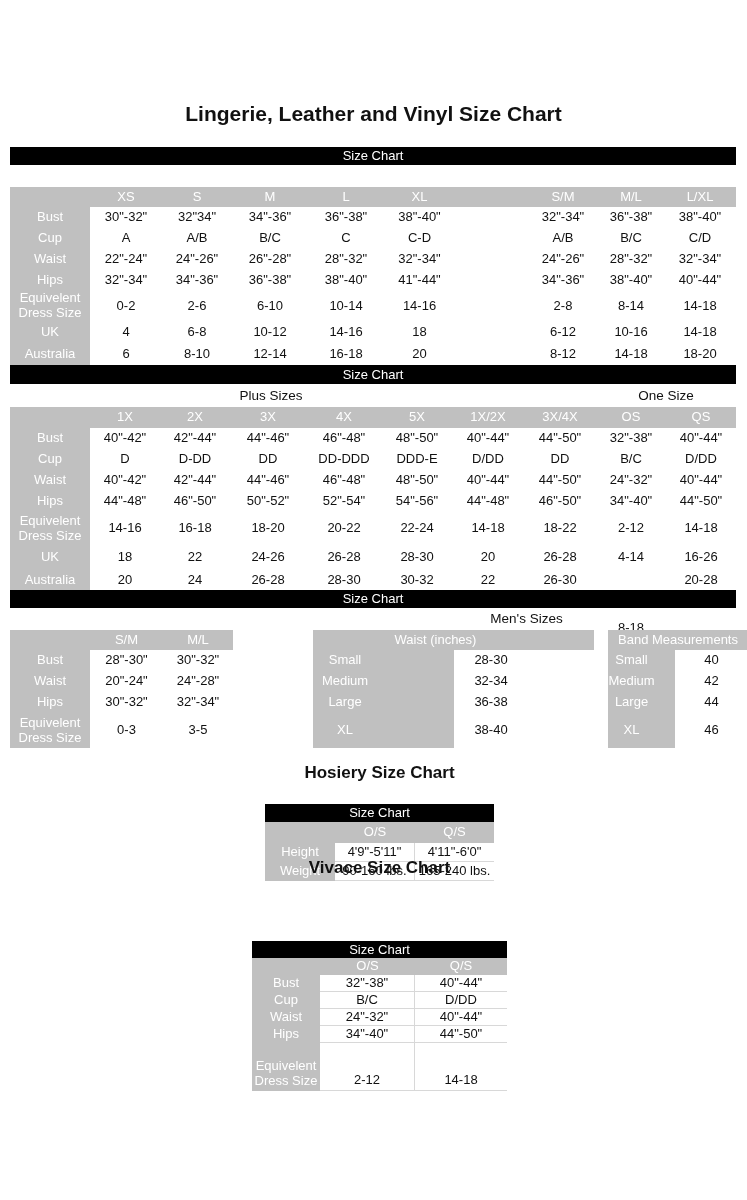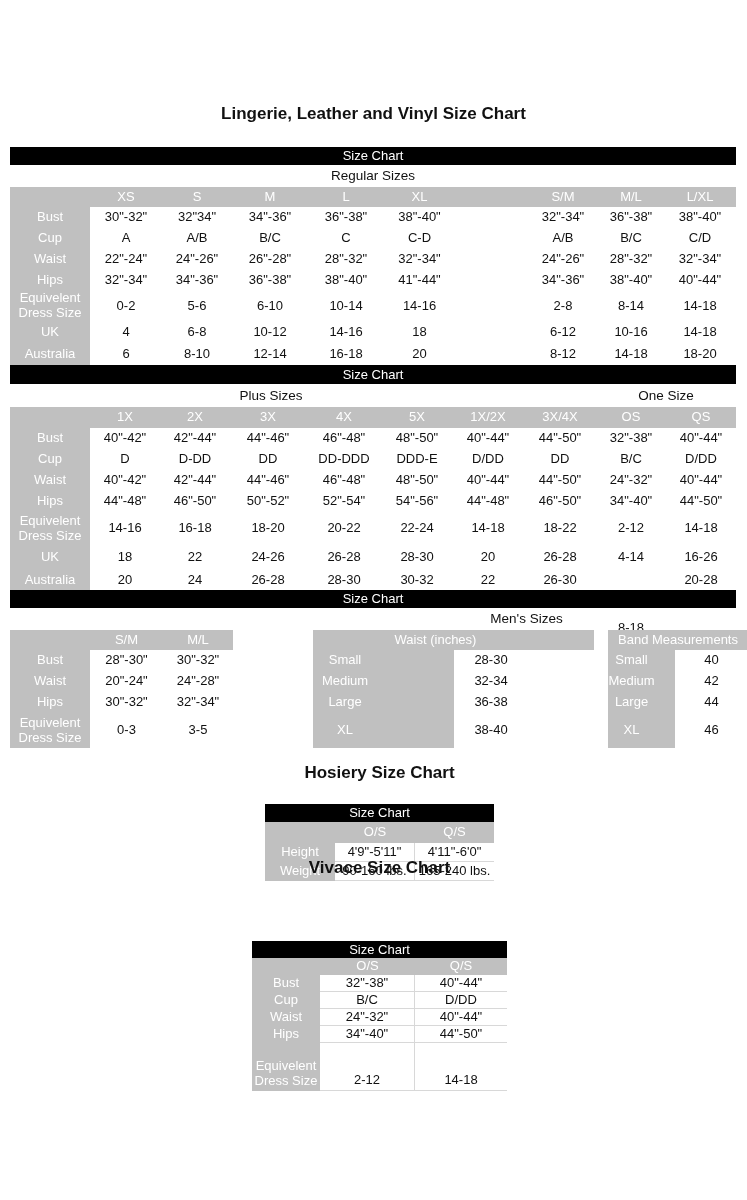--- a/index.html
+++ b/index.html
@@ -1,19 +1,19 @@
 <!DOCTYPE html>
 <html><head>
 <meta charset="utf-8">
 <style>
   html,body{margin:0;padding:0;}
   body{background:#ffffff;font-family:"Liberation Sans", sans-serif;}
   #page{position:relative;width:747px;height:1200px;background:#ffffff;overflow:hidden;color:#111;}
 
-  .title{position:absolute;left:0;width:747px;text-align:center;font-size:17px;font-weight:bold;line-height:22px;color:#111;}
+  .title{position:absolute;left:0;width:747px;text-align:center;font-size:21px;font-weight:bold;line-height:22px;color:#111;}
   .sub-title{position:absolute;text-align:center;font-size:17px;font-weight:bold;line-height:22px;color:#111;}
 
   .bar{position:absolute;left:10px;width:726px;height:18px;background:#000000;color:#ffffff;
        font-size:13px;line-height:18px;text-align:center;}
   .small-bar{position:absolute;background:#000000;color:#ffffff;font-size:13px;text-align:center;}
 
   .section-label{position:absolute;font-size:13.5px;color:#111;text-align:center;}
 
   .matrix,.pair{position:absolute;}
   .row{display:flex;}
@@ -38,21 +38,20 @@
   #mens-band-table .hd-span{white-space:nowrap;}
 </style>
 </head>
 <body>
 
 <div id="page">
 
   <div class="title" style="top:103px;">Lingerie, Leather and Vinyl Size Chart</div>
 
   <div class="bar" style="top:147px;">Size Chart</div>
-  <div class="section-label" style="top:165px;left:10px;width:726px;height:22px;line-height:22px;">Regular Sizes</div>
   <div class="matrix" id="regular-table" style="top:187px;left:10px;">
       <div class="row" style="height: 20px;">
         <div class="cell hd" style="width: 80px; height: 20px;"></div>
         <div class="cell hd" style="width: 72px; height: 20px;">XS</div>
         <div class="cell hd" style="width: 70px; height: 20px;">S</div>
         <div class="cell hd" style="width: 76px; height: 20px;">M</div>
         <div class="cell hd" style="width: 76px; height: 20px;">L</div>
         <div class="cell hd" style="width: 71px; height: 20px;">XL</div>
         <div class="cell hd" style="width: 73px; height: 20px;"></div>
         <div class="cell hd" style="width: 70px; height: 20px;">S/M</div>
@@ -103,21 +102,21 @@
         <div class="cell val v3" style="width: 76px; height: 21px;">38"-40"</div>
         <div class="cell val v4" style="width: 71px; height: 21px;">41"-44"</div>
         <div class="cell val v5" style="width: 73px; height: 21px;"></div>
         <div class="cell val v6" style="width: 70px; height: 21px;">34"-36"</div>
         <div class="cell val v7" style="width: 66px; height: 21px;">38"-40"</div>
         <div class="cell val v8" style="width: 72px; height: 21px;">40"-44"</div>
       </div>
       <div class="row" style="height: 30px;">
         <div class="cell lbl" style="width: 80px; height: 30px;">Equivelent Dress Size</div>
         <div class="cell val v0" style="width: 72px; height: 30px;">0-2</div>
-        <div class="cell val v1" style="width: 70px; height: 30px;">5-6</div>
+        <div class="cell val v1" style="width: 70px; height: 30px;">2-6</div>
         <div class="cell val v2" style="width: 76px; height: 30px;">6-10</div>
         <div class="cell val v3" style="width: 76px; height: 30px;">10-14</div>
         <div class="cell val v4" style="width: 71px; height: 30px;">14-16</div>
         <div class="cell val v5" style="width: 73px; height: 30px;"></div>
         <div class="cell val v6" style="width: 70px; height: 30px;">2-8</div>
         <div class="cell val v7" style="width: 66px; height: 30px;">8-14</div>
         <div class="cell val v8" style="width: 72px; height: 30px;">14-18</div>
       </div>
       <div class="row" style="height: 23px;">
         <div class="cell lbl" style="width: 80px; height: 23px;">UK</div>

